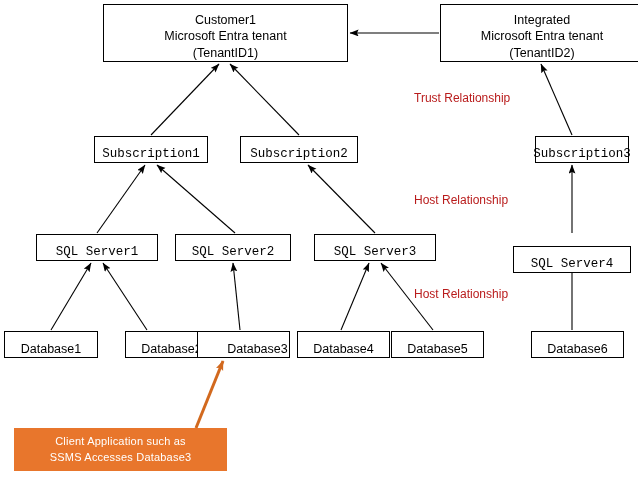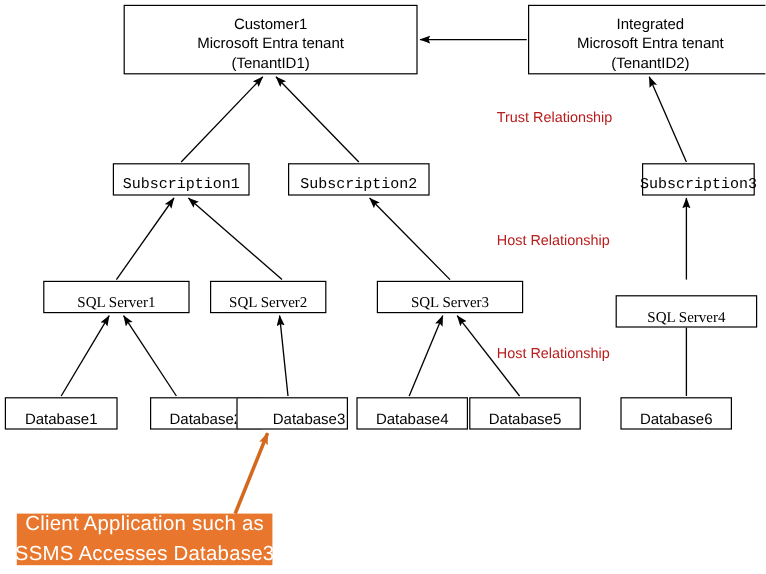--- a/index.html
+++ b/index.html
@@ -42,21 +42,21 @@
   .node-tenant {
     font-size: 12.5px;
     font-family: "Liberation Sans", sans-serif;
   }
   .node-subscription {
     font-size: 12.5px;
     font-family: Liberation Mono, monospace;
   }
   .node-server {
     font-size: 12.5px;
-    font-family: Liberation Serif, serif;
+    font-family: Liberation Mono, monospace;
   }
   .node-database {
     font-size: 12.5px;
     font-family: "Liberation Sans", sans-serif;
   }
   .node-line {
     display: block;
     white-space: nowrap;
   }
   .edge-label {
@@ -65,21 +65,21 @@
     font-family: "Liberation Sans", sans-serif;
     color: #b91c1c;
     white-space: nowrap;
     z-index: 3;
   }
   .callout {
     position: absolute;
     box-sizing: border-box;
     background: #e8762c;
     color: #ffffff;
-    font-size: 17px;
+    font-size: 11px;
     font-family: "Liberation Sans", sans-serif;
     display: flex;
     flex-direction: column;
     align-items: center;
     justify-content: center;
     text-align: center;
     line-height: 1.45;
     letter-spacing: 0.2px;
     z-index: 3;
   }
@@ -139,21 +139,21 @@
   <div class="node node-subscription" style="left:240px; top:136px; width:118px; height:27px;">
     <span class="node-line">Subscription2</span>
   </div>
   <div class="node node-subscription" style="left:513px; top:136px; width:94px; height:27px;margin-left:22px;">
     <span class="node-line">Subscription3</span>
   </div>
 
   <div class="node node-server" style="left:36px; top:234px; width:122px; height:27px;">
     <span class="node-line">SQL Server1</span>
   </div>
-  <div class="node node-server" style="left:175px; top:234px; width:97px; height:27px;">
+  <div class="node node-server" style="left:175px; top:234px; width:116px; height:27px;">
     <span class="node-line">SQL Server2</span>
   </div>
   <div class="node node-server" style="left:314px; top:234px; width:122px; height:27px;">
     <span class="node-line">SQL Server3</span>
   </div>
   <div class="node node-server" style="left:513px; top:234px; width:118px; height:27px;margin-top:12px;">
     <span class="node-line">SQL Server4</span>
   </div>
 
   <div class="node node-database" style="left:4px; top:331px; width:94px; height:27px;">
@@ -164,21 +164,21 @@
   </div>
   <div class="node node-database" style="left:197px; top:331px; width:93px; height:27px;padding-left:28px;">
     <span class="node-line">Database3</span>
   </div>
   <div class="node node-database" style="left:297px; top:331px; width:93px; height:27px;">
     <span class="node-line">Database4</span>
   </div>
   <div class="node node-database" style="left:391px; top:331px; width:93px; height:27px;">
     <span class="node-line">Database5</span>
   </div>
-  <div class="node node-database" style="left:517px; top:331px; width:93px; height:27px;">
+  <div class="node node-database" style="left:531px; top:331px; width:93px; height:27px;">
     <span class="node-line">Database6</span>
   </div>
 
   <div class="edge-label" style="left:414px; top:91px;">Trust Relationship</div>
   <div class="edge-label" style="left:414px; top:193px;">Host Relationship</div>
   <div class="edge-label" style="left:414px; top:287px;">Host Relationship</div>
 
   <div class="callout" style="left:14px; top:428px; width:213px; height:43px;">
     <span class="node-line">Client Application such as</span>
     <span class="node-line">SSMS Accesses Database3</span>

